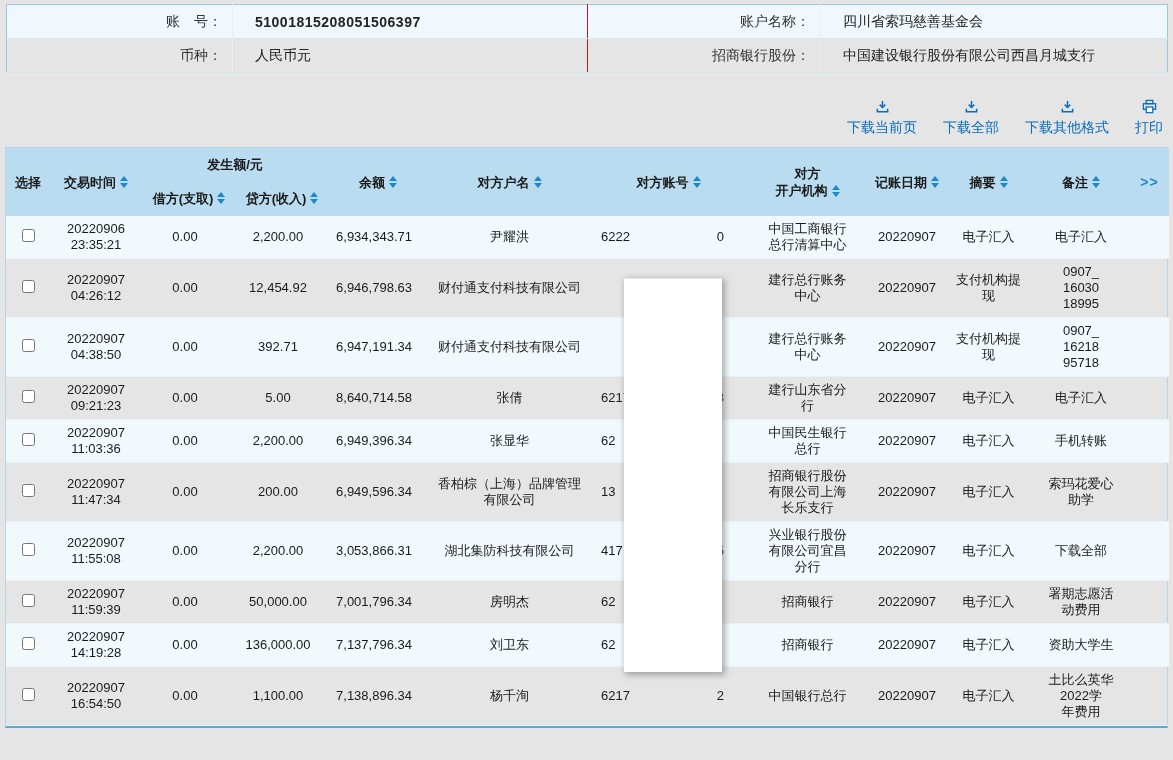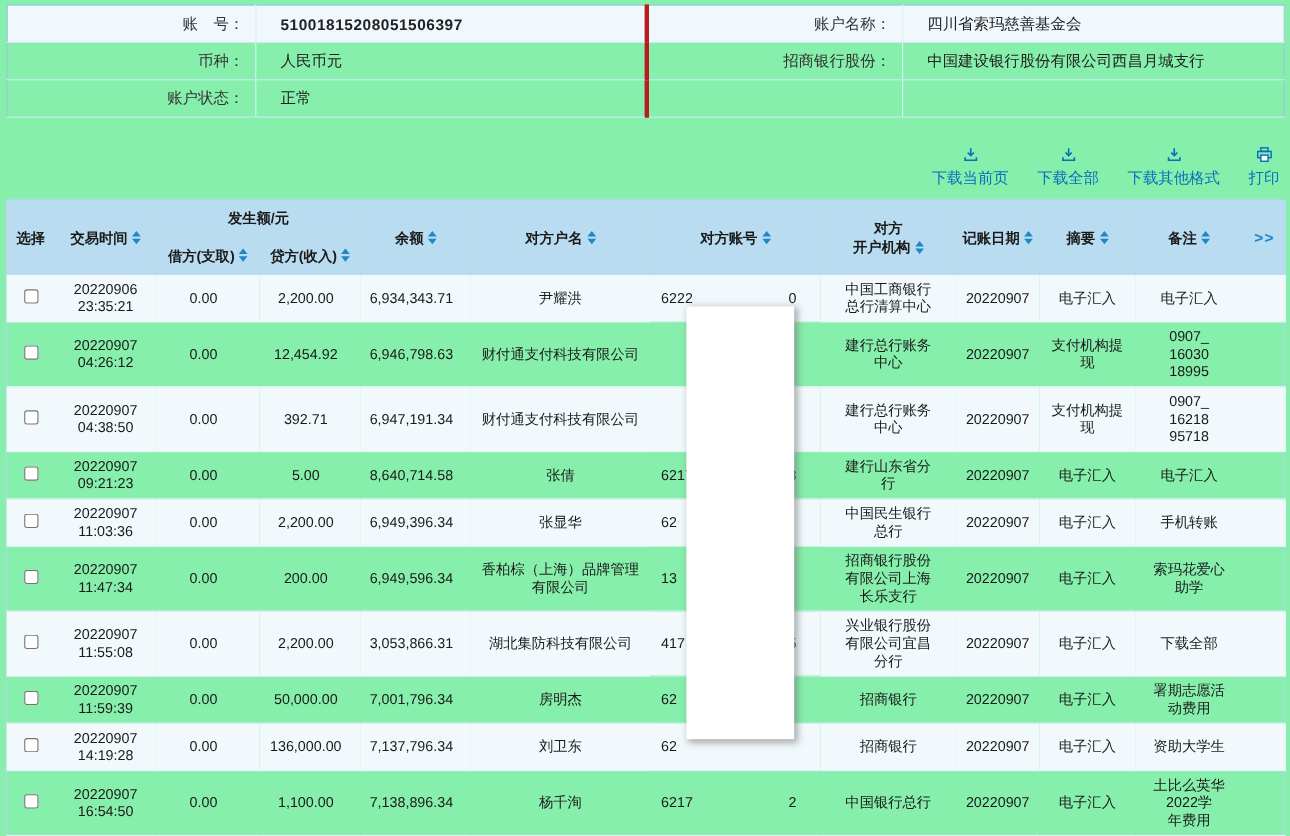--- a/index.html
+++ b/index.html
@@ -1,28 +1,28 @@
 <!DOCTYPE html>
 <html><head>
 <meta charset="utf-8">
 <style>
   html,body{margin:0;padding:0;background:#fff;}
-  .page{position:relative;width:1173px;height:760px;overflow:hidden;background:#86efac;
+  .page{position:relative;width:1173px;height:760px;overflow:hidden;background:#e5e5e5;
         font-family:"Liberation Sans","DejaVu Sans",sans-serif;color:#222;}
 
   
   .info-table{border-collapse:collapse;table-layout:fixed;width:1161px;margin:4px 6px 0 6px;
               border:1px solid #9cc7e0;font-size:14px;}
   .info-table tr{height:34px;}
   .info-table tr.alt{background:#f1f8fd;}
   .info-table td{border-bottom:1px solid #cfe7f5;padding:0;vertical-align:middle;}
   .info-table td.lbl{text-align:right;padding-right:10px;color:#333;}
   .info-table td.val{text-align:left;padding-left:22px;border-left:1px solid #e2f0f9;}
   .info-table td.val.bold{font-weight:bold;letter-spacing:.5px;}
-  .info-table td.split{border-left:4px solid #b91c1c;}
+  .info-table td.split{border-left:1px solid #b91c1c;}
 
   
   .top-links{display:flex;justify-content:flex-end;align-items:center;gap:26px;
              margin:26px 10px 10px 6px;font-size:14px;}
   .dl-link{display:inline-flex;align-items:center;gap:5px;color:#0a6ebd;cursor:pointer;white-space:nowrap;flex-direction:column;}
   .dl-link svg{display:block;}
 
   
   .tx-wrap{margin:0 5px;border:1px solid #b5d5e8;border-bottom:2px solid #5ea8d4;}
   .tx-table{border-collapse:collapse;table-layout:fixed;width:100%;border-bottom:1px solid #8fc3e0;}
@@ -67,26 +67,20 @@
       <td class="lbl">账　号：</td>
       <td class="val bold">51001815208051506397</td>
       <td class="lbl split">账户名称：</td>
       <td class="val">四川省索玛慈善基金会</td>
     </tr>
     <tr>
       <td class="lbl">币种：</td>
       <td class="val">人民币元</td>
       <td class="lbl split">招商银行股份：</td>
       <td class="val">中国建设银行股份有限公司西昌月城支行</td>
-    </tr>
-    <tr>
-      <td class="lbl">账户状态：</td>
-      <td class="val">正常</td>
-      <td class="lbl split"></td>
-      <td class="val"></td>
     </tr>
   </tbody>
     </table>
 
   <div class="top-links">
     <span class="dl-link">
       <svg width="15" height="15" viewBox="0 0 16 16" fill="none" stroke="#0a6ebd" stroke-width="1.6">
           <path d="M8 2v7"></path>
           <path d="M5 6l3 3 3-3"></path>
           <path d="M2.5 10.5v3h11v-3"></path>

